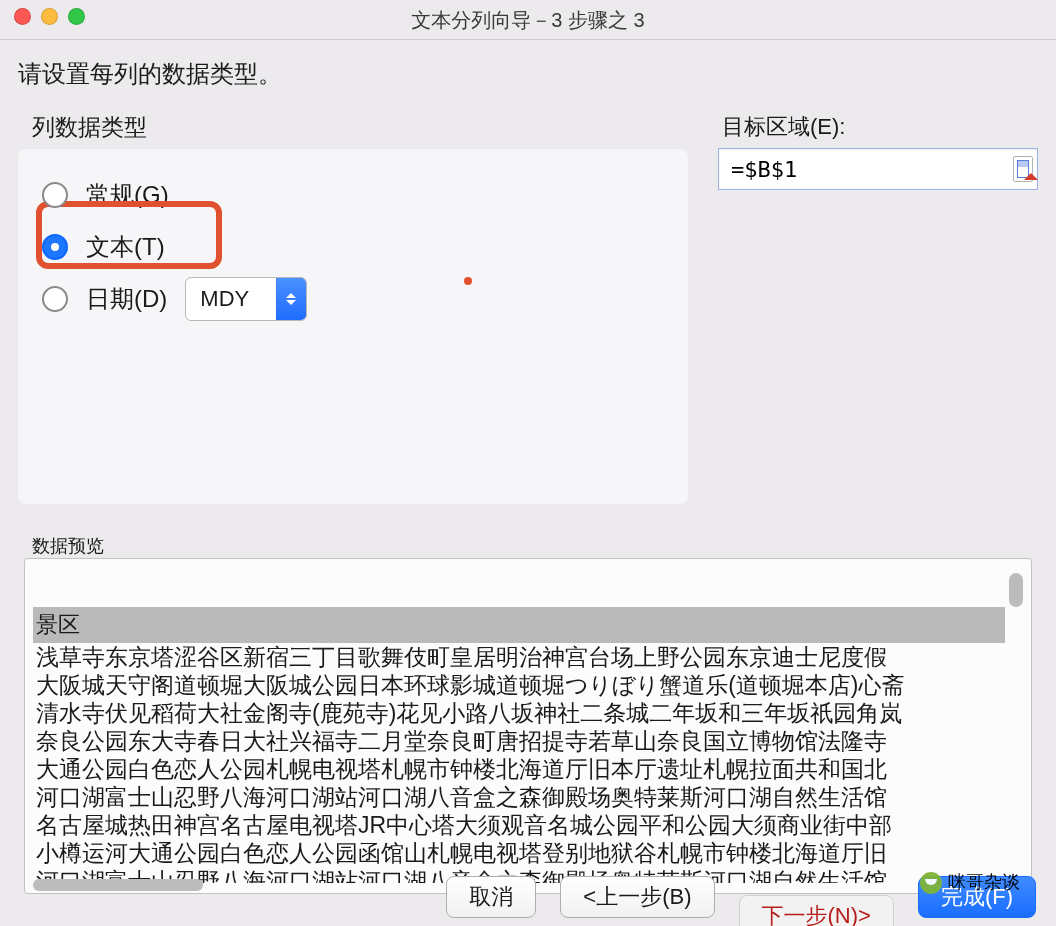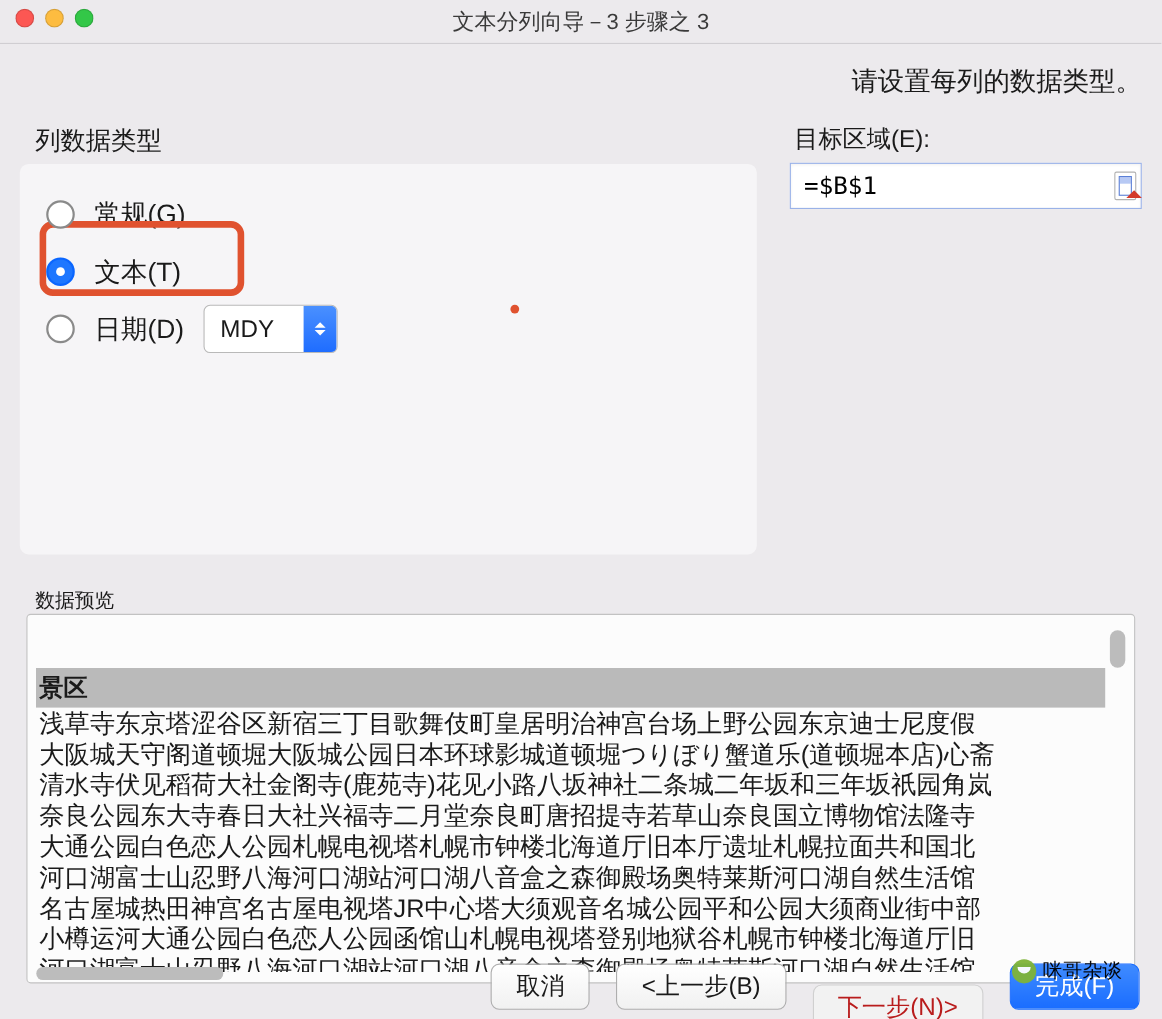--- a/index.html
+++ b/index.html
@@ -30,21 +30,21 @@
   }
   .traffic-lights .dot {
     width: 17px; height: 17px; border-radius: 50%;
     border: 1px solid rgba(0,0,0,0.15);
   }
   .dot.red { background: #fc5753; }
   .dot.yellow { background: #fdbc40; }
   .dot.green { background: #33c748; }
 
   .content { padding: 14px 18px 0 18px; }
-  .instruction { font-size: 24px; margin: 4px 0 22px 0; text-align: right; }
+  .instruction { font-size: 24px; margin: 4px 0 22px 0; }
 
   .upper {
     display: flex;
     gap: 30px;
     align-items: flex-start;
   }
 
   .left-col { flex: 1; min-width: 0; }
   .right-col { width: 320px; }
 
@@ -202,21 +202,20 @@
     left: 8px; right: 26px; top: 48px; bottom: 10px;
     overflow: auto;
   }
   .preview-header-row {
     background: #bababa;
     padding: 3px 3px;
     font-size: 22px;
     display: block;
     white-space: nowrap;
     margin-bottom: 0;
-    font-weight: bold;
   }
   .preview-line {
     white-space: nowrap;
     font-size: 23px;
     line-height: 28px;
     padding: 0 3px;
   }
   
   .vscroll {
     position: absolute;

